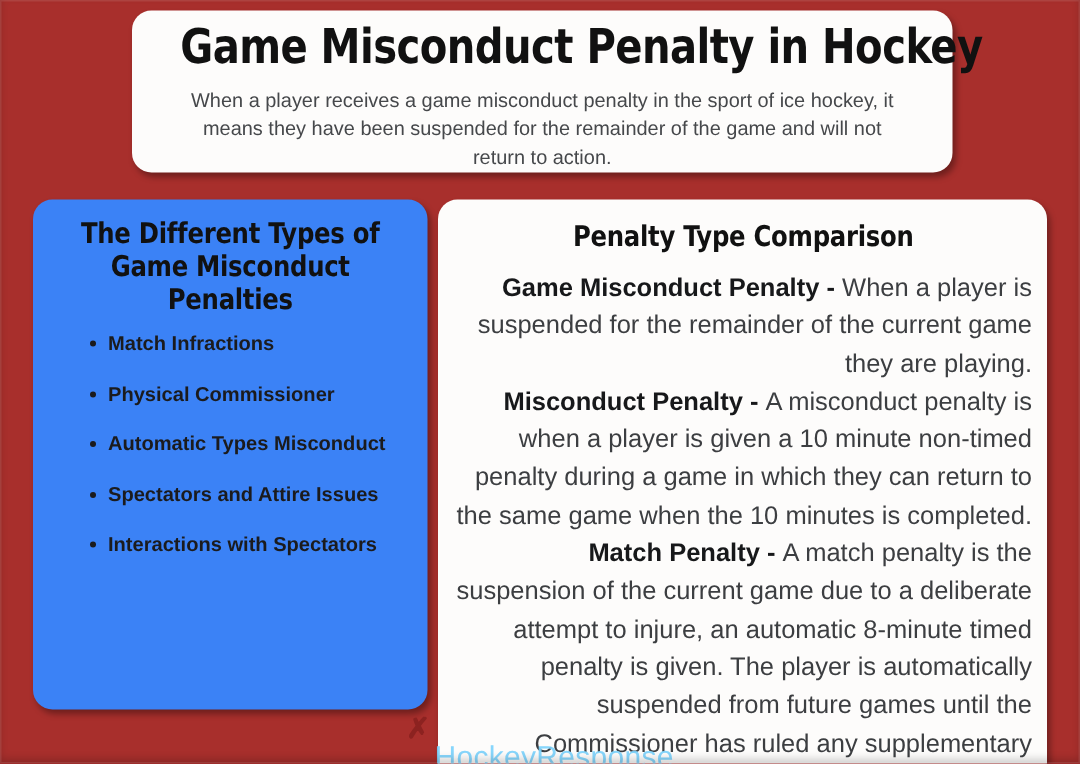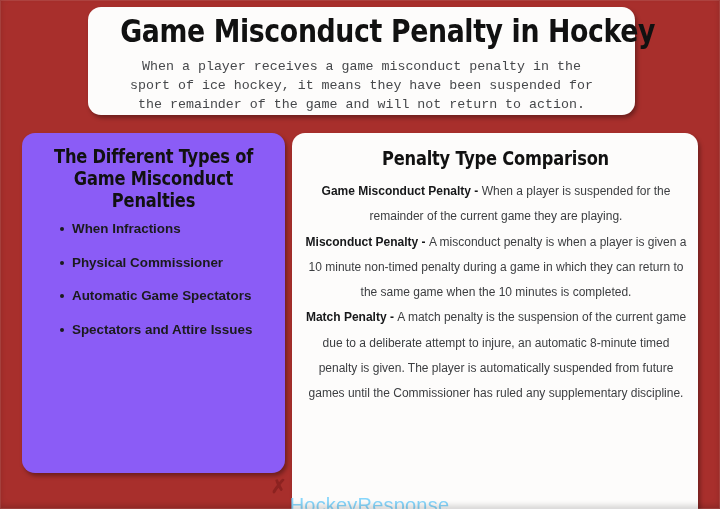--- a/index.html
+++ b/index.html
@@ -58,31 +58,30 @@
     transform-origin: center;
     white-space: nowrap;
   }
   .main-subtitle {
     font-size: 13.3px;
     line-height: 19px;
     color: #46484b;
     margin: 8px;
     padding: 0 12px;
     font-weight: normal;
-    font-family: Liberation Mono, monospace;
   }
 
   
   .left-card {
     position: absolute;
     left: 22px;
     top: 133px;
     width: 263px;
     height: 340px;
-    background: #8b5cf6;
+    background: #3b82f6;
     border-radius: 13px;
     box-shadow: 2px 3px 4px rgba(0,0,0,0.35);
     box-sizing: border-box;
     padding: 12px 10px 10px 10px;
   }
   .right-card {
     position: absolute;
     left: 292px;
     top: 133px;
     width: 406px;
@@ -136,25 +135,25 @@
     height: 4px;
     border-radius: 50%;
     background: #1b1b1d;
   }
 
   
   .compare-body {
     padding: 0 2px 0 3px;
   }
   .compare-item {
-    font-size: 12px;
+    font-size: 17px;
     line-height: 25.3px;
     color: #3c3e41;
     margin: 0 0 0 0;
-    text-align: center;
+    text-align: right;
   }
   .compare-term {
     font-weight: bold;
     color: #17181a;
   }
 
   
   .watermark {
     position: absolute;
     left: 0;
@@ -191,24 +190,25 @@
     <h1 class="main-title">Game Misconduct Penalty in Hockey</h1>
     <p class="main-subtitle">When a player receives a game misconduct penalty in the sport of ice hockey, it means they have been suspended for the remainder of the game and will not return to action.</p>
   </div>
 
   <div class="left-card">
     <div class="card-heading">
       <div>The Different Types of</div>
       <div>Game Misconduct Penalties</div>
     </div>
     <ul class="types-list">
-      <li>When Infractions</li>
+      <li>Match Infractions</li>
       <li>Physical Commissioner</li>
-      <li>Automatic Game Spectators</li>
+      <li>Automatic Types Misconduct</li>
       <li>Spectators and Attire Issues</li>
+      <li>Interactions with Spectators</li>
     </ul>
   </div>
 
   <div class="right-card">
     <div class="card-heading single">Penalty Type Comparison</div>
     <div class="compare-body">
       <p class="compare-item"><span class="compare-term">Game Misconduct Penalty - </span><span>When a player is suspended for the remainder of the current game they are playing.</span></p>
       <p class="compare-item"><span class="compare-term">Misconduct Penalty - </span><span> A misconduct penalty is when a player is given a 10 minute non-timed penalty during a game in which they can return to the same game when the 10 minutes is completed.</span></p>
       <p class="compare-item"><span class="compare-term">Match Penalty - </span><span>A match penalty is the suspension of the current game due to a deliberate attempt to injure, an automatic 8-minute timed penalty is given. The player is automatically suspended from future games until the Commissioner has ruled any supplementary discipline.</span></p>
     </div>

